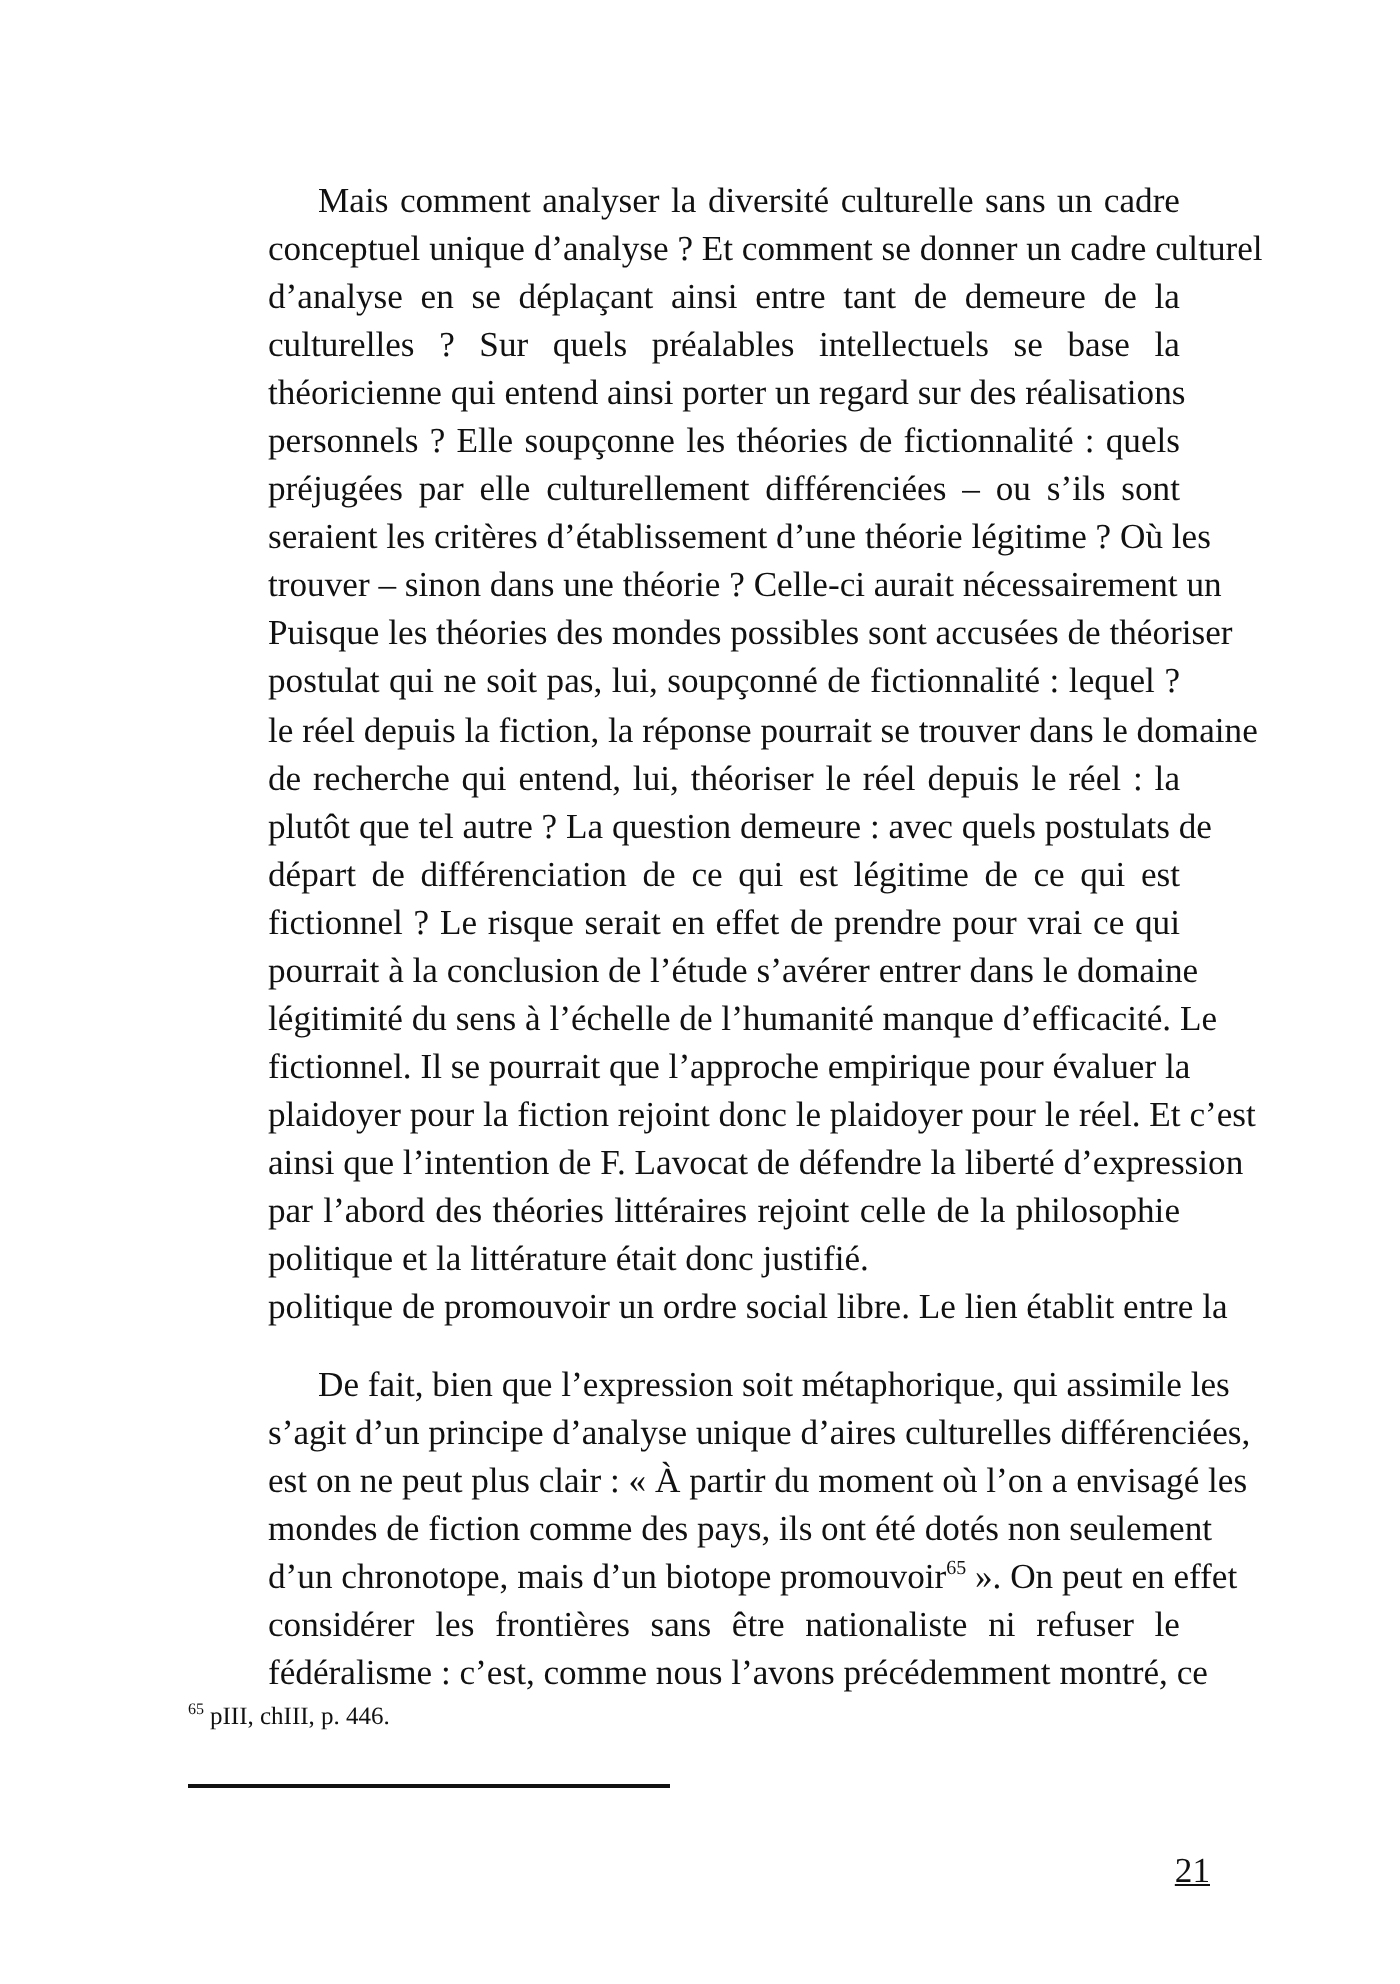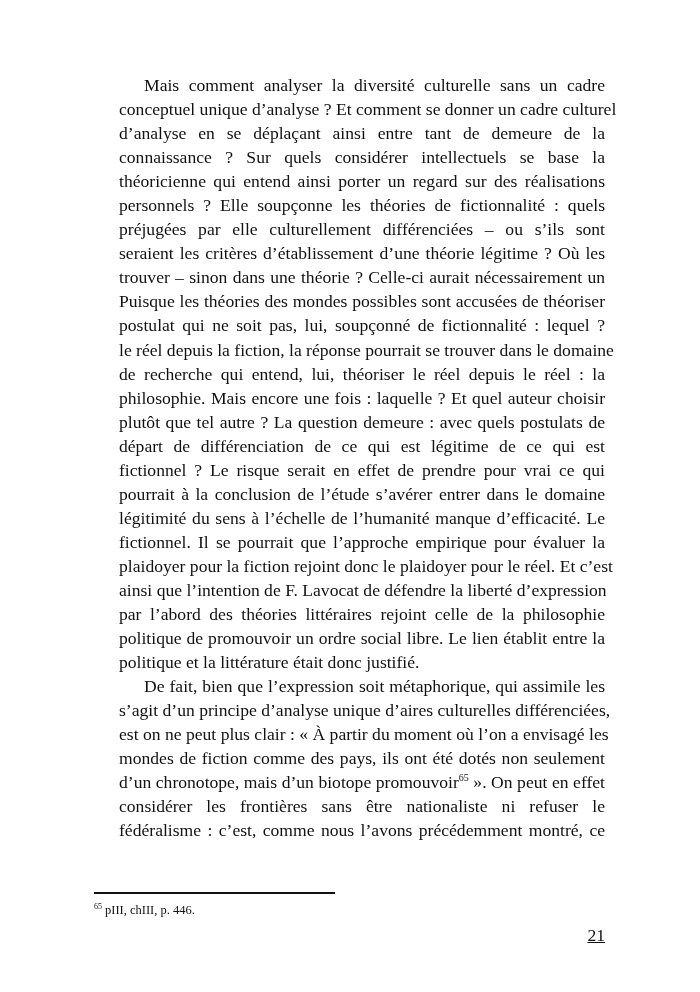--- a/index.html
+++ b/index.html
@@ -17,21 +17,21 @@
     }
     .page-body {
       position: absolute;
       left: 94px;
       top: 73px;
       width: 511px;
       font-size: 17.6px;
       line-height: 24.05px;
     }
     .paragraph {
-      margin: 0;
+      margin: 15px;
       text-align: justify;
       text-indent: 25px;
       hyphens: none;
     }
     .line {
       display: block;
       text-align: justify;
       text-align-last: justify;
       white-space: nowrap;
       height: 24.05px;
@@ -51,21 +51,21 @@
       position: absolute;
       left: 94px;
       top: 892px;
       width: 241px;
       height: 2px;
       background: #111111;
     }
     .footnote {
       position: absolute;
       left: 94px;
-      top: 902px;
+      top: 850px;
       font-size: 12.5px;
       line-height: 16px;
     }
     .footnote sup {
       font-size: 8px;
       vertical-align: 5px;
       line-height: 0;
       margin-right: 3px;
     }
     .page-number {
@@ -78,42 +78,41 @@
     }
   </style>
 </head>
 <body>
 
 <main class="page-body">
   <div class="paragraph">
     <span class="line indent">Mais comment analyser la diversité culturelle sans un cadre</span>
     <span class="line">conceptuel unique d’analyse ? Et comment se donner un cadre culturel</span>
     <span class="line">d’analyse en se déplaçant ainsi entre tant de demeure de la</span>
-    <span class="line">connaissance ? Sur quels considérer intellectuels se base la</span>
+    <span class="line">culturelles ? Sur quels préalables intellectuels se base la</span>
     <span class="line">théoricienne qui entend ainsi porter un regard sur des réalisations</span>
     <span class="line">personnels ? Elle soupçonne les théories de fictionnalité : quels</span>
     <span class="line">préjugées par elle culturellement différenciées – ou s’ils sont</span>
     <span class="line">seraient les critères d’établissement d’une théorie légitime ? Où les</span>
     <span class="line">trouver – sinon dans une théorie ? Celle-ci aurait nécessairement un</span>
     <span class="line">Puisque les théories des mondes possibles sont accusées de théoriser</span>
     <span class="line">postulat qui ne soit pas, lui, soupçonné de fictionnalité : lequel ?</span>
     <span class="line">le réel depuis la fiction, la réponse pourrait se trouver dans le domaine</span>
     <span class="line">de recherche qui entend, lui, théoriser le réel depuis le réel : la</span>
-    <span class="line">philosophie. Mais encore une fois : laquelle ? Et quel auteur choisir</span>
     <span class="line">plutôt que tel autre ? La question demeure : avec quels postulats de</span>
     <span class="line">départ de différenciation de ce qui est légitime de ce qui est</span>
     <span class="line">fictionnel ? Le risque serait en effet de prendre pour vrai ce qui</span>
     <span class="line">pourrait à la conclusion de l’étude s’avérer entrer dans le domaine</span>
     <span class="line">légitimité du sens à l’échelle de l’humanité manque d’efficacité. Le</span>
     <span class="line">fictionnel. Il se pourrait que l’approche empirique pour évaluer la</span>
     <span class="line">plaidoyer pour la fiction rejoint donc le plaidoyer pour le réel. Et c’est</span>
     <span class="line">ainsi que l’intention de F. Lavocat de défendre la liberté d’expression</span>
     <span class="line">par l’abord des théories littéraires rejoint celle de la philosophie</span>
+    <span class="line last">politique et la littérature était donc justifié.</span>
     <span class="line">politique de promouvoir un ordre social libre. Le lien établit entre la</span>
-    <span class="line last">politique et la littérature était donc justifié.</span>
   </div>
   <div class="paragraph">
     <span class="line indent">De fait, bien que l’expression soit métaphorique, qui assimile les</span>
     <span class="line">s’agit d’un principe d’analyse unique d’aires culturelles différenciées,</span>
     <span class="line">est on ne peut plus clair : « À partir du moment où l’on a envisagé les</span>
     <span class="line">mondes de fiction comme des pays, ils ont été dotés non seulement</span>
     <span class="line"><span>d’un chronotope, mais d’un biotope promouvoir</span><sup class="fn-ref">65</sup><span> ». On peut en effet</span></span>
     <span class="line">considérer les frontières sans être nationaliste ni refuser le</span>
     <span class="line">fédéralisme : c’est, comme nous l’avons précédemment montré, ce</span>
   </div>

